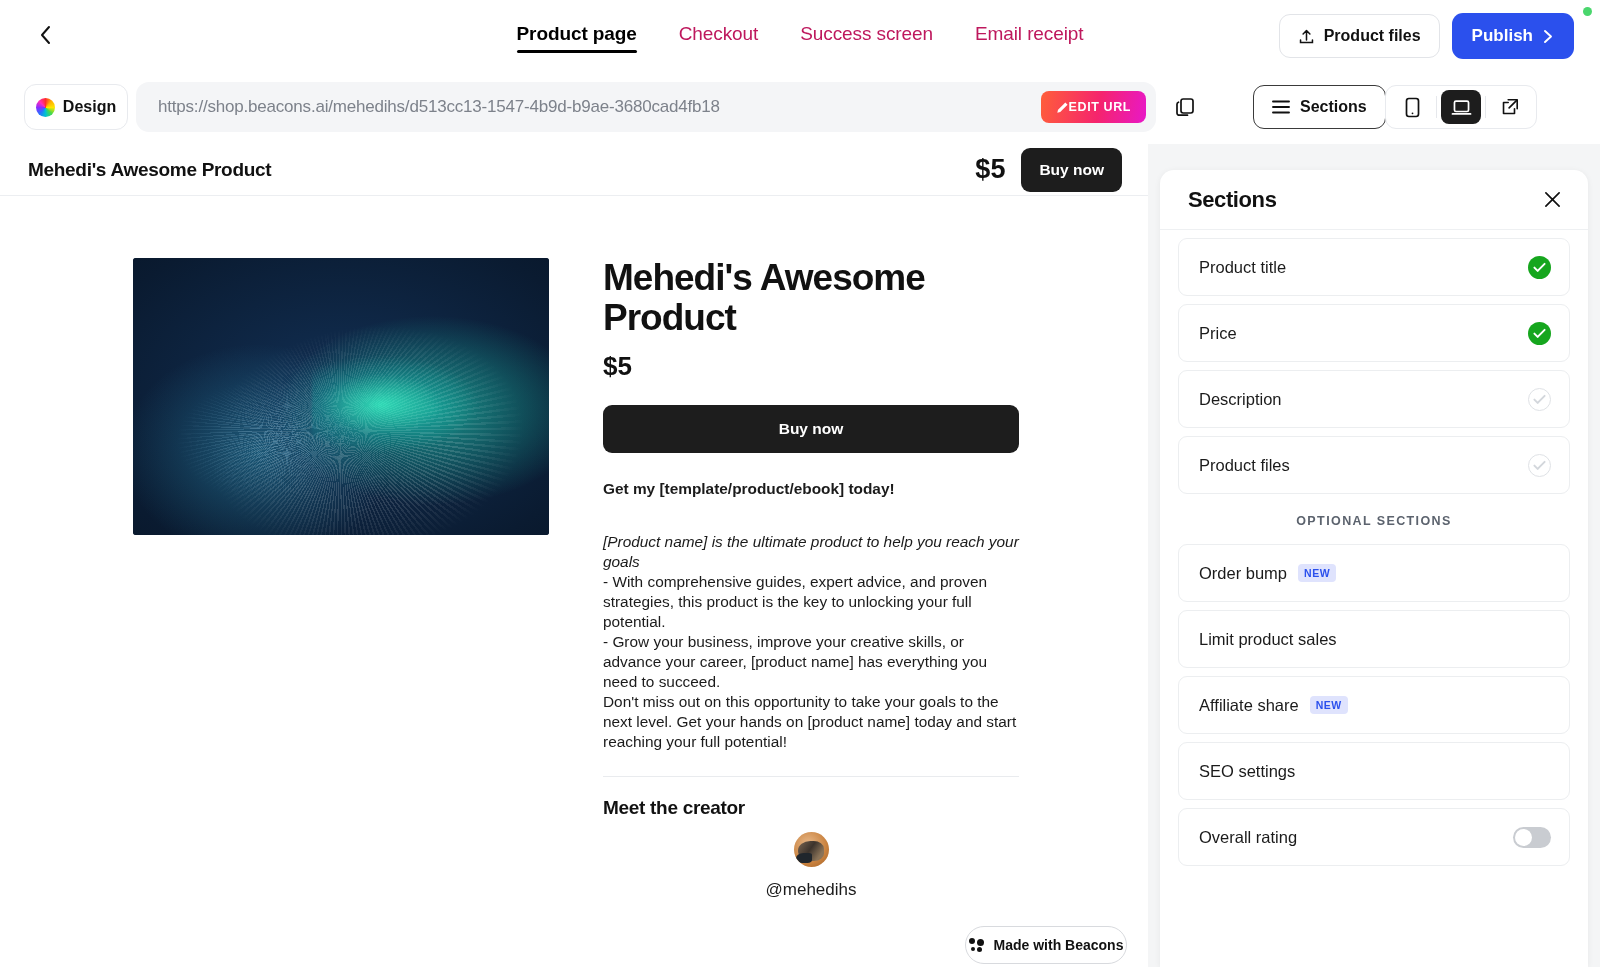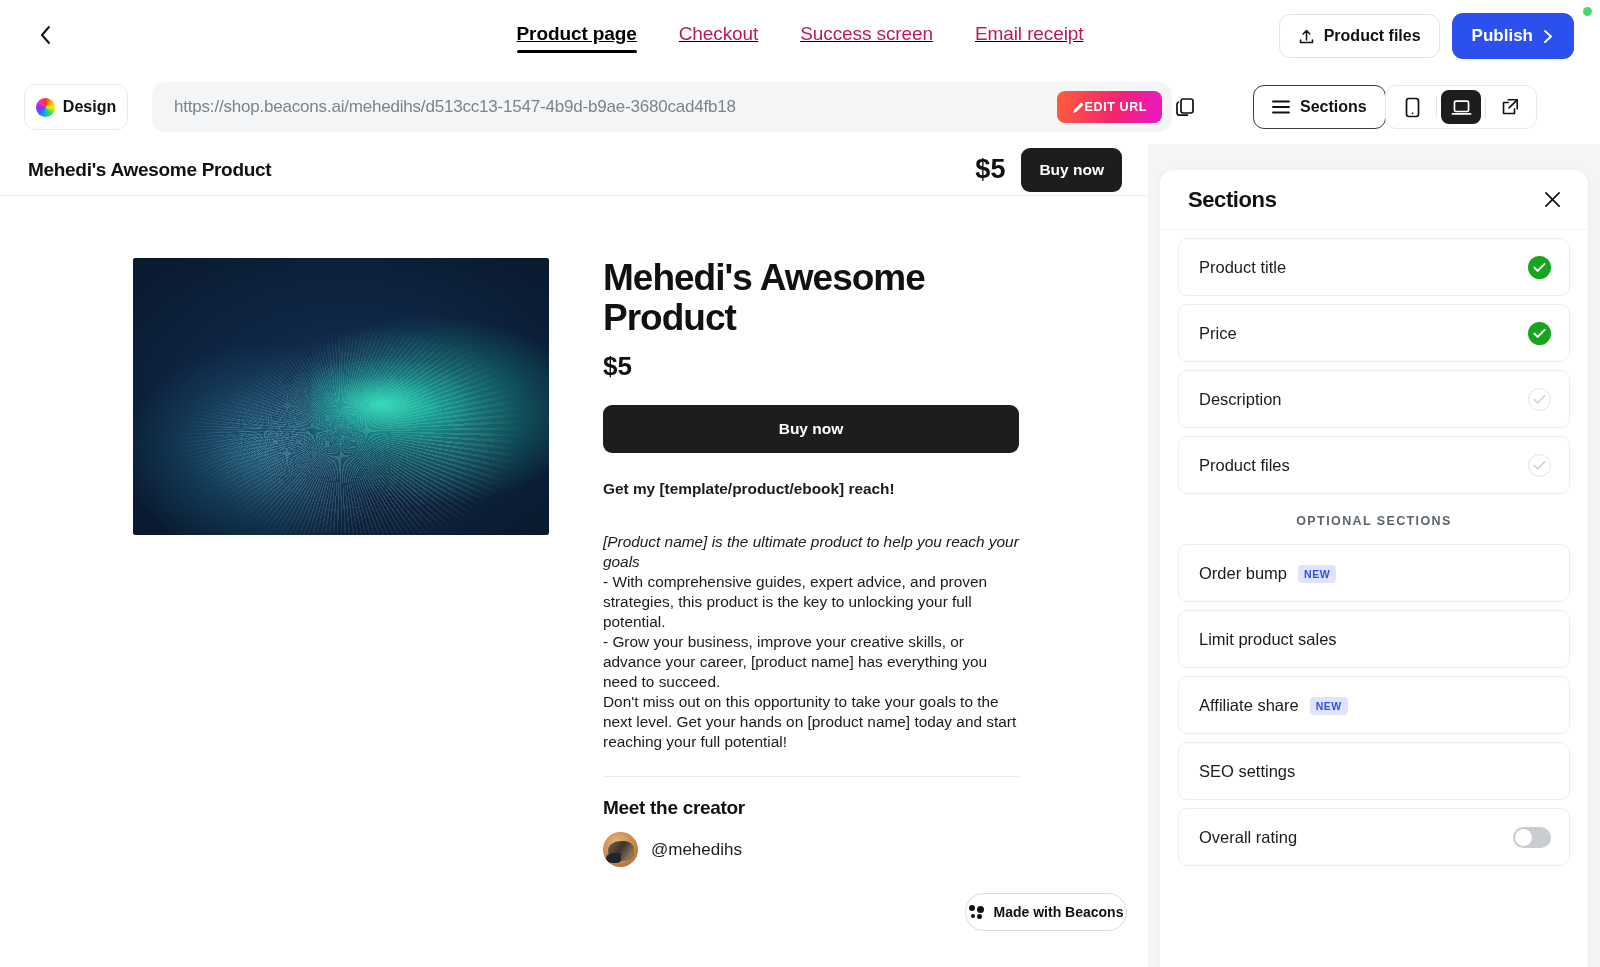--- a/index.html
+++ b/index.html
@@ -15,21 +15,21 @@
     position: absolute; left: 0; top: 0; width: 1600px; height: 70px;
     background: #fff; display: flex; align-items: center;
   }
   .back-btn {
     position: absolute; left: 28px; top: 18px;
     width: 34px; height: 34px; display: flex; align-items: center;
     justify-content: center; cursor: pointer; color: #111;
   }
   .tabs {
     position: absolute; left: 0; top: 0; width: 1600px; height: 70px;
-    display: flex; align-items: center; justify-content: center; gap: 42px; text-decoration: underline;
+    display: flex; align-items: center; justify-content: center; gap: 42px;
   }
   .tab {
     font-size: 19px; color: #be185d; cursor: pointer;
     position: relative; padding-bottom: 16px; padding-top: 14px;
     letter-spacing: -0.1px;
   }
   .tab.active { color: #000; font-weight: bold; }
   .tab.active::after {
     content: ""; position: absolute; left: 0; right: 0; bottom: 8px;
     height: 3px; background: #000; border-radius: 2px;
@@ -64,21 +64,21 @@
     border: 1.5px solid #e8eaee; border-radius: 12px; background: #fff;
     display: flex; align-items: center; justify-content: center; gap: 8px;
     font-size: 16px; font-weight: bold; color: #111; cursor: pointer;
   }
   .color-wheel {
     width: 19px; height: 19px; border-radius: 50%;
     background: conic-gradient(#ff2d2d, #ffb300, #ffe600, #49d949, #00c2d1,
                                #2b6fff, #8b2bff, #ff2db8, #ff2d2d);
   }
   .urlfield {
-    position: absolute; left: 152px; top: 82px; width: 1020px; height: 50px;
+    position: absolute; left: 136px; top: 82px; width: 1020px; height: 50px;
     background: #f4f5f7; border-radius: 13px; display: flex;
     align-items: center; padding: 0 10px 0 22px;
   }
   .urltext {
     flex: 1; font-size: 17px; color: #7d828b; letter-spacing: -0.2px;
     overflow: hidden; white-space: nowrap;
   }
   .edit-url {
     height: 32px; border-radius: 8px; border: none; cursor: pointer;
     background: linear-gradient(100deg, #ff5e3a 0%, #f5246d 55%, #e818c8 100%);
@@ -169,21 +169,21 @@
     margin-top: 23px; width: 416px; height: 48px; background: #1d1d1d;
     color: #fff; border: none; border-radius: 9px; font-size: 15.5px;
     font-weight: bold; cursor: pointer;
   }
   .desc { margin-top: 26px; width: 416px; font-size: 15.4px; color: #1b1b1b; line-height: 1.3; }
   .desc .b { font-weight: bold; }
   .desc .i { font-style: italic; margin-top: 33px; }
   .desc p { margin-bottom: 0; }
   .hr-line { width: 416px; height: 1px; background: #e9ebee; margin-top: 24px; }
   .meet { margin-top: 20px; font-size: 19px; font-weight: bold; color: #111; letter-spacing: -0.3px; }
-  .creator { display: flex; align-items: center; gap: 13px; margin-top: 13px; }
+  .creator { display: flex; align-items: center; gap: 13px; margin-top: 13px; flex-direction: column; }
   .avatar {
     width: 35px; height: 35px; border-radius: 50%; overflow: hidden;
     background: radial-gradient(circle at 40% 35%, #e8b98a, #c9823f 60%, #a35f22);
     position: relative; flex-shrink: 0;
   }
   .avatar .cat {
     position: absolute; left: 14%; top: 26%; width: 74%; height: 56%;
     background: linear-gradient(125deg, #6d5b4a 10%, #3c332c 45%, #8a7358 80%);
     border-radius: 48% 40% 38% 52%;
   }
@@ -223,21 +223,21 @@
   .panel-close {
     position: absolute; right: 24px; width: 24px; height: 24px; cursor: pointer;
     display: flex; align-items: center; justify-content: center;
   }
   .panel-body { padding: 8px 18px 0 18px; }
   .srow {
     height: 58px; border: 1px solid #eceef0; border-radius: 9px;
     margin-bottom: 8px; display: flex; align-items: center;
     padding: 0 18px 0 20px; cursor: pointer; background: #fff;
   }
-  .srow-label { flex: 1; font-size: 16.5px; color: #1b1b1b; display: flex; align-items: flex-end; gap: 11px; }
+  .srow-label { flex: 1; font-size: 16.5px; color: #1b1b1b; display: flex; align-items: flex-start; gap: 11px; }
   .check {
     width: 23px; height: 23px; border-radius: 50%; display: flex;
     align-items: center; justify-content: center; flex-shrink: 0;
   }
   .check.on { background: #16a61e; }
   .check.off { background: #fff; border: 1.5px solid #dfe2e6; }
   .badge-new {
     background: #dfe3fd; color: #2b50ed; font-size: 10.5px; font-weight: bold;
     letter-spacing: 0.5px; padding: 3px 6px; border-radius: 4px;
   }
@@ -362,21 +362,21 @@
       <div class="swirl-rays2"></div>
       <div class="swirl-glow"></div>
     </div>
 
     <div class="prod-info">
       <div class="prod-title">Mehedi's Awesome Product</div>
       <div class="prod-price">$5</div>
       <button class="buy-now-big">Buy now</button>
 
       <div class="desc">
-        <p class="b">Get my [template/product/ebook] reach!</p>
+        <p class="b">Get my [template/product/ebook] today!</p>
         <p class="i">[Product name] is the ultimate product to help you reach your goals</p>
         <p>- With comprehensive guides, expert advice, and proven strategies, this product is the key to unlocking your full potential.</p>
         <p>- Grow your business, improve your creative skills, or advance your career, [product name] has everything you need to succeed.</p>
         <p>Don't miss out on this opportunity to take your goals to the next level. Get your hands on [product name] today and start reaching your full potential!</p>
       </div>
 
       <div class="hr-line"></div>
       <div class="meet">Meet the creator</div>
       <div class="creator">
         <div class="avatar">

